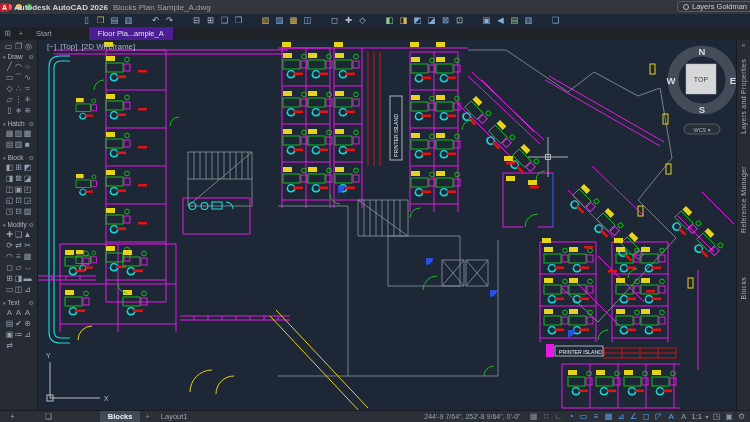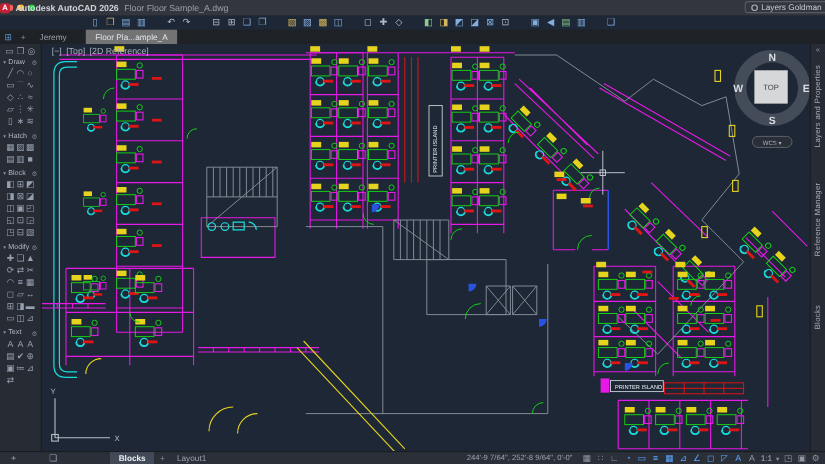--- a/index.html
+++ b/index.html
@@ -33,21 +33,21 @@
   .qat .icon{width:9px;text-align:center;line-height:13px;cursor:default}
   .qat .icon.gap{margin-left:13px}
   .t-b{color:#84aede}.t-y{color:#d2b55e}.t-g{color:#8cc98c}
 
   
   .tabbar{position:absolute;top:27px;left:0;right:0;height:13px;background:var(--tabbar);
       display:flex;align-items:stretch;font-size:7.5px;color:#99a2ae}
   .menu-glyph{width:15px;text-align:center;line-height:13px;color:#5c92c9;font-size:8px}
   .tab-plus{width:12px;text-align:center;line-height:13px;color:#8a93a0}
   .tab{display:flex;align-items:center;padding:0 9px}
-  .tab.doc{background:#737373;color:#dfe5ec;margin-left:8px;min-width:74px}
+  .tab.doc{background:#4c1d95;color:#dfe5ec;margin-left:28px;min-width:74px}
 
   
   .palette{position:absolute;top:40px;left:0;width:38px;bottom:12px;background:var(--panel);
       border-right:1px solid #171a20;overflow:hidden}
   .pal-top{display:flex;justify-content:space-between;padding:2px 4px 1px;color:#9aa3b2;font-size:8px}
   .pal-top .icon{width:9px;text-align:center}
   .pal-sec{margin-bottom:3px}
   .pal-hd{display:flex;align-items:center;padding:1px 3px;color:#b0b7c1;font-size:6.5px;height:9px}
   .pal-hd .tri{font-size:5px;margin-right:2px;color:#8a93a0}
   .pal-hd .lbl{flex:1}
@@ -103,21 +103,21 @@
 
   <div class="titlebar">
     <div class="lights">
       <span class="light l-close"></span>
       <span class="light l-min"></span>
       <span class="light l-zoom"></span>
     </div>
     <div class="title-center">
       <span class="acad-logo">A</span>
       <span>Autodesk AutoCAD 2026</span>
-      <span class="title-doc">Floor Floor Sample_A.dwg</span>
+      <span class="title-doc">Blocks Plan Sample_A.dwg</span>
     </div>
     <div class="user">
       <span class="person-icon"></span>
       <span>Layers Goldman</span>
     </div>
   </div>
 
   <div class="qat">
       <span class="icon t-b">▯</span>
       <span class="icon t-y">❒</span>
@@ -145,21 +145,21 @@
       <span class="icon t-b gap">▣</span>
       <span class="icon t-b">◀</span>
       <span class="icon t-g">▤</span>
       <span class="icon t-b">▥</span>
       <span class="icon t-b gap">❑</span>
     </div>
 
   <div class="tabbar">
     <span class="menu-glyph">⊞</span>
     <span class="tab-plus">+</span>
-    <span class="tab start">Jeremy</span>
+    <span class="tab start">Start</span>
     <span class="tab doc">Floor Pla...ample_A</span>
   </div>
 
   <div class="palette">
     <div class="pal-top">
         <span class="icon">▭</span>
         <span class="icon">❐</span>
         <span class="icon">◎</span>
       </div>
     <div id="pal-sections">
@@ -315,21 +315,21 @@
     <span class="collapse">«</span>
     <span class="vtab vtab1">Layers and Properties</span>
     <span class="vtab vtab2">Reference Manager</span>
     <span class="vtab vtab3">Blocks</span>
   </div>
 
   <div class="canvas">
     <div class="vp-controls">
       <span>[−]</span>
       <span>[Top]</span>
-      <span>[2D Reference]</span>
+      <span>[2D Wireframe]</span>
     </div>
 
     <svg viewBox="0 0 698 370">
       <defs>
         <g id="ws">
           <rect x="0" y="0" width="9" height="5" class="fy"></rect>
           <rect x="0" y="7" width="17" height="9" class="wgr"></rect>
           <circle cx="21" cy="3.5" r="2.4" class="wgr"></circle>
           <circle cx="8" cy="21" r="3.4" class="wc"></circle>
           <path d="M4 21 a4 4 0 0 0 8 0" class="wc"></path>

